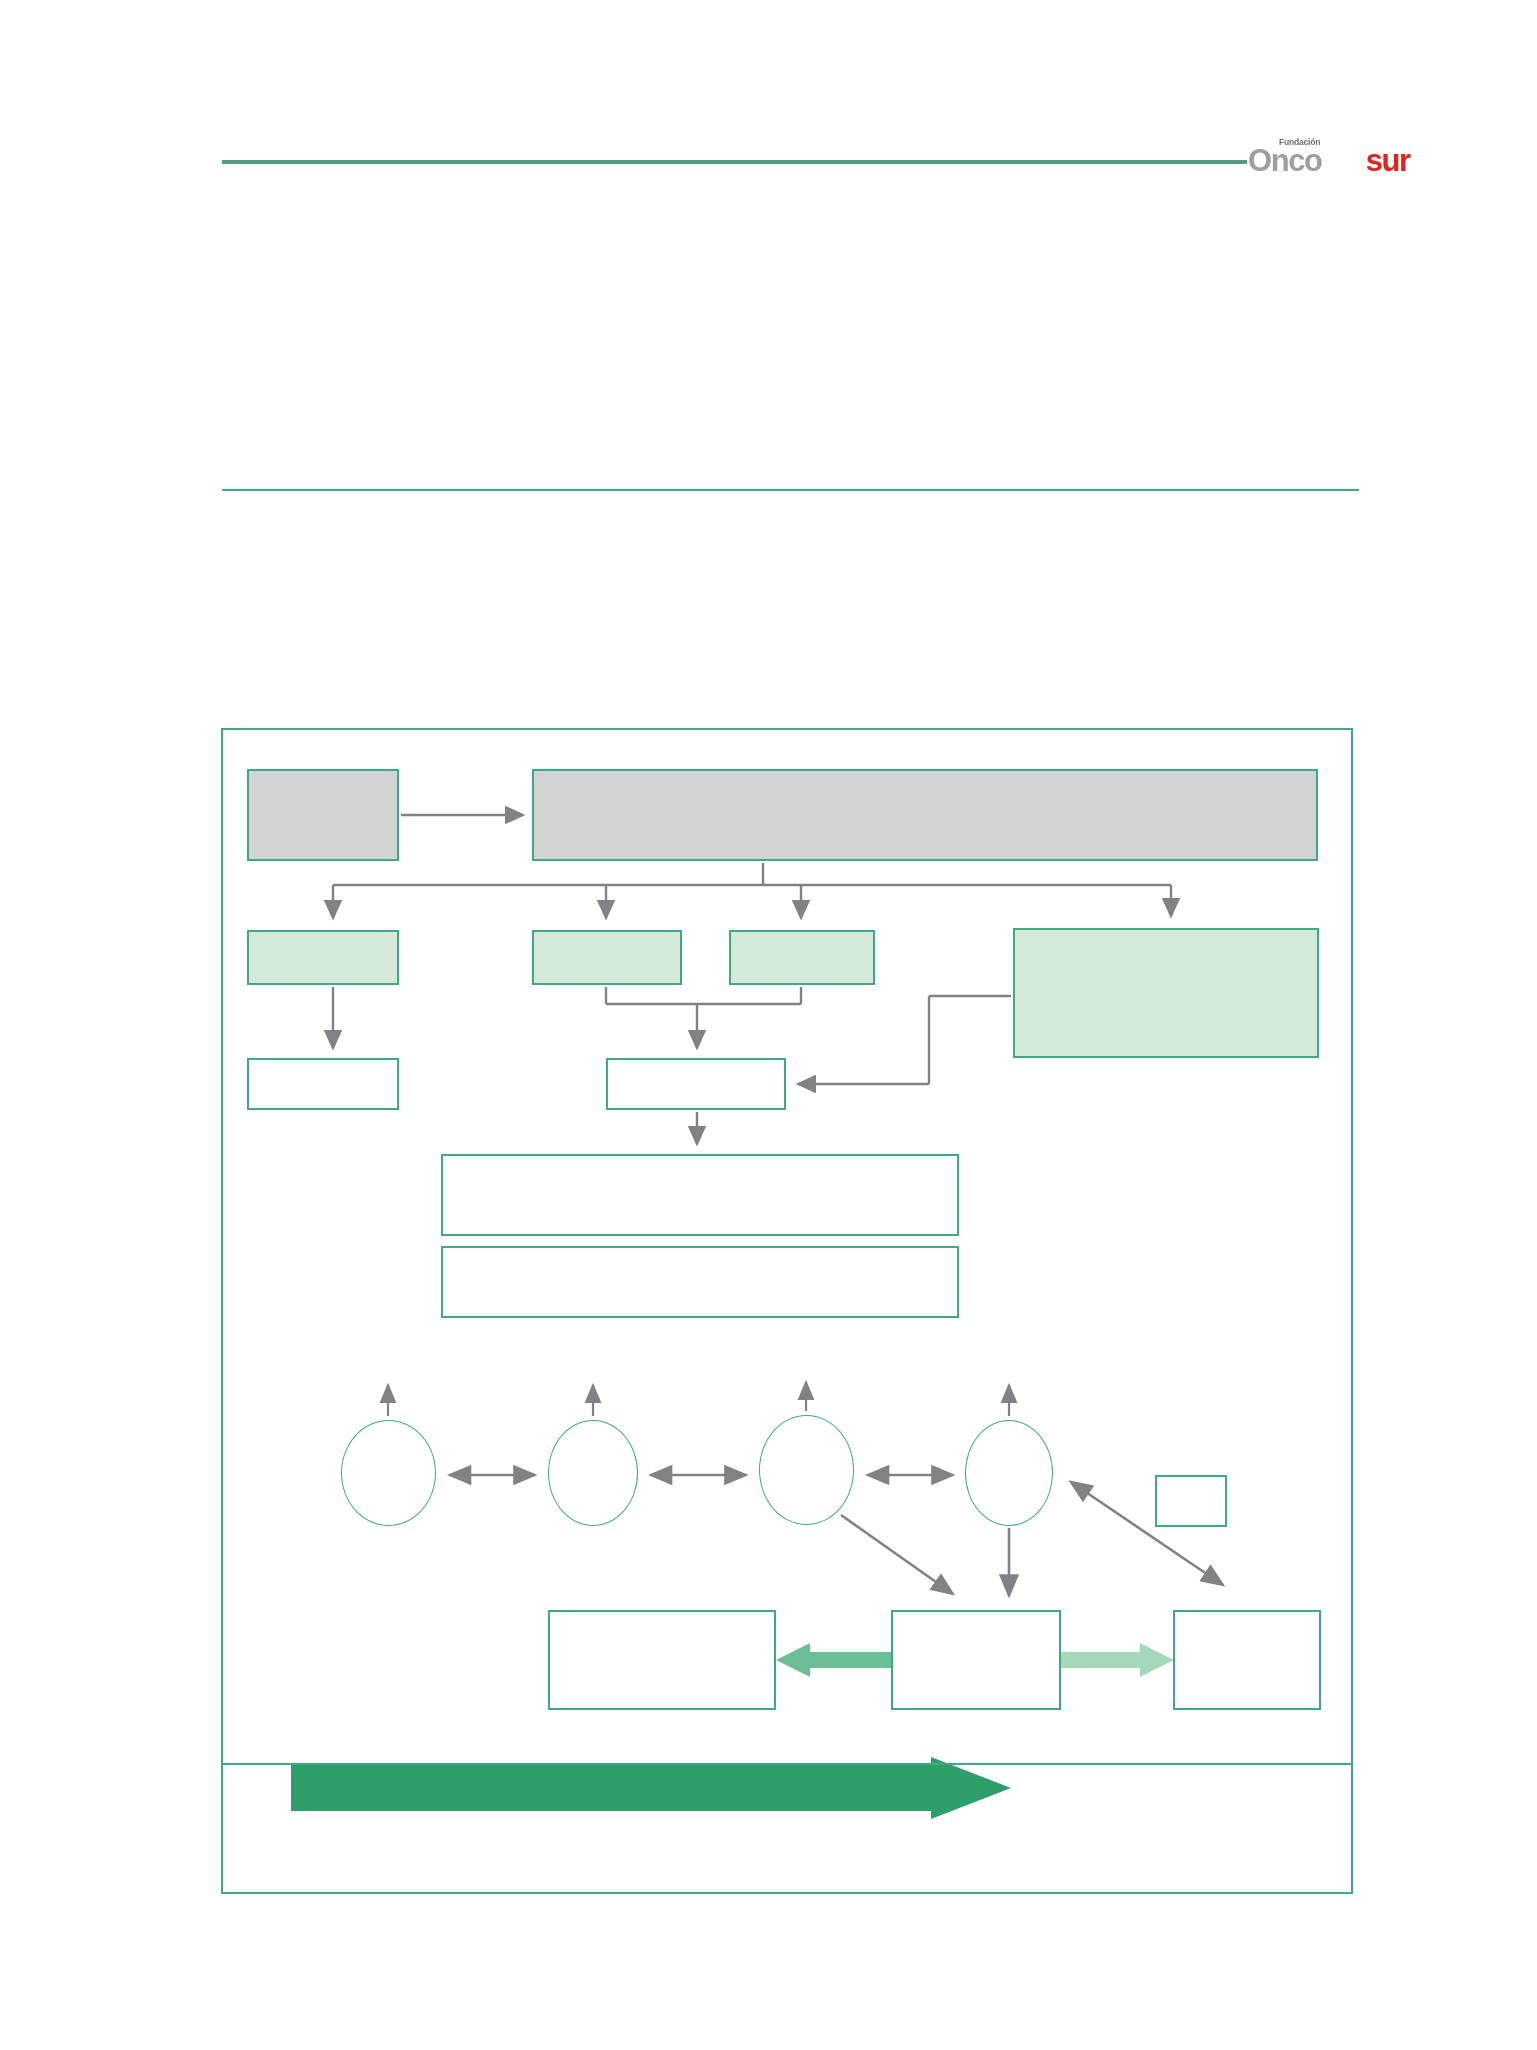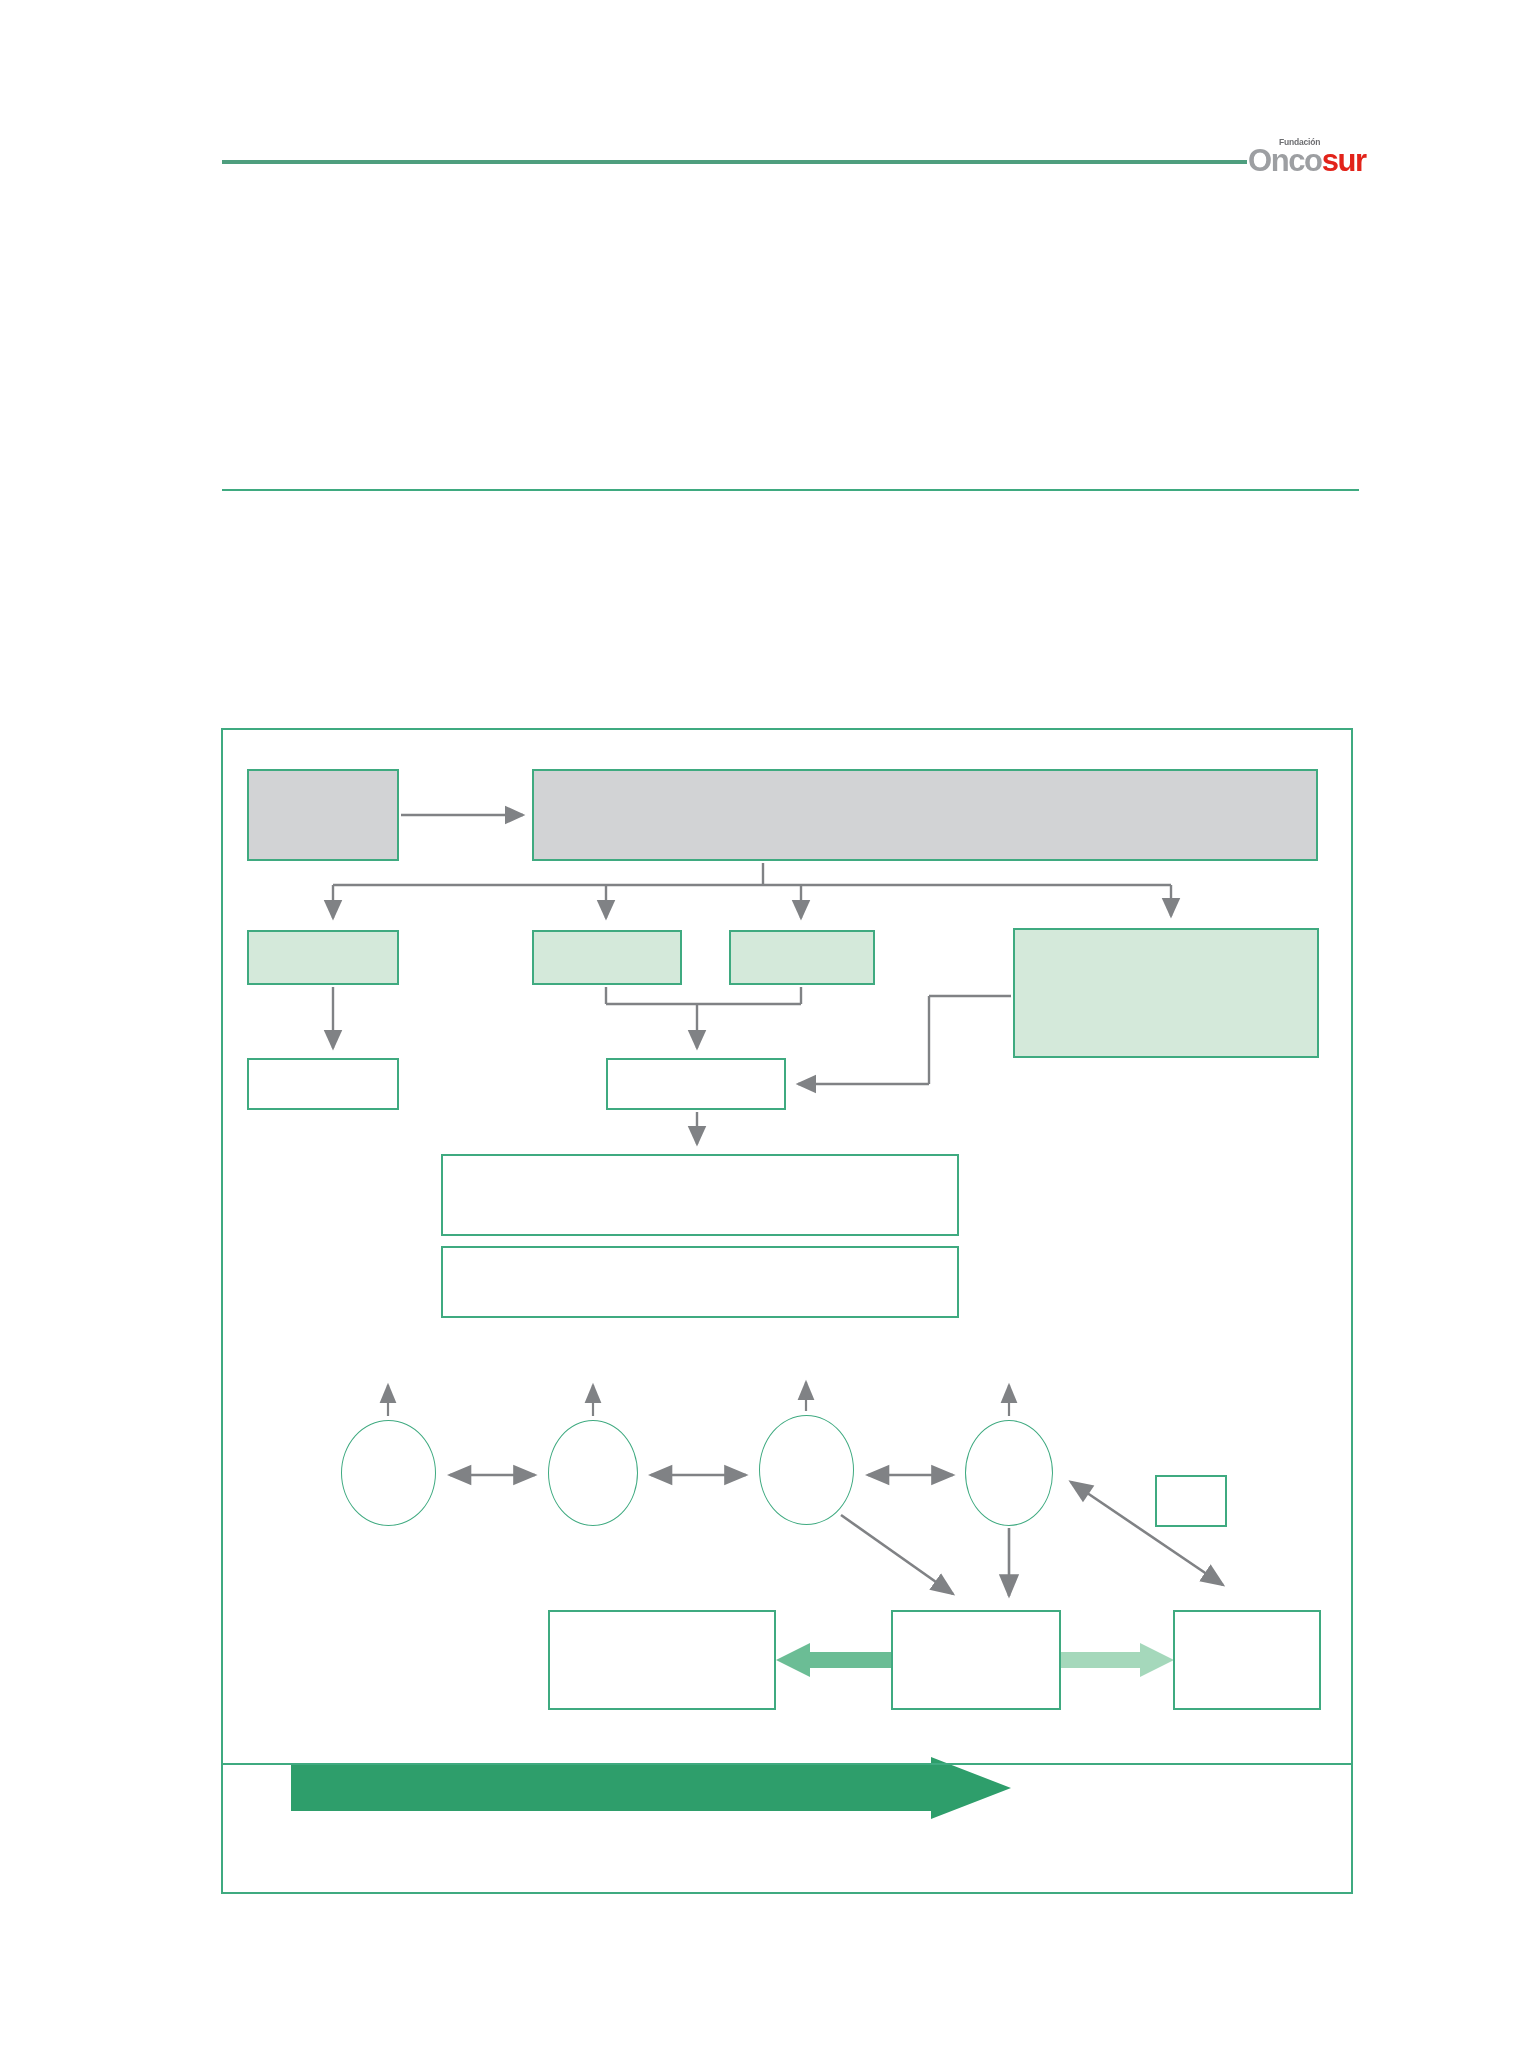--- a/index.html
+++ b/index.html
@@ -55,21 +55,21 @@
     position: absolute;
     left: 0px;
     top: 6px;
     font-size: 31px;
     font-weight: bold;
     letter-spacing: -1.4px;
     line-height: 33px;
     white-space: nowrap;
   }
   #brand-logo .brand-onco { color: #9d9fa2; margin-top: 8px; }
-  #brand-logo .brand-sur  { color: #e2231a; }
+  #brand-logo .brand-sur  { color: #e2231a; margin-left: 44px; }
 
   
   #figure-frame {
     position: absolute;
     left: 221px;
     top: 728px;
     width: 1132px;
     height: 1166px;
     border: 2px solid #3faa80;
     box-sizing: border-box;

